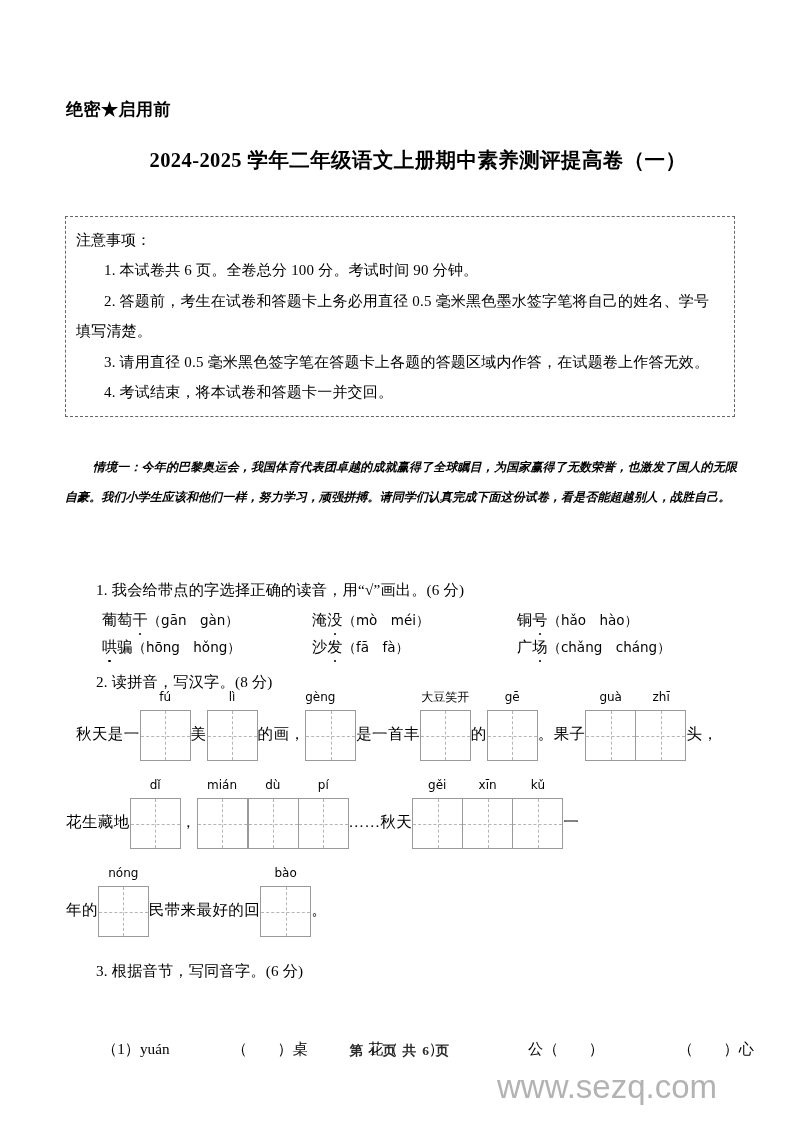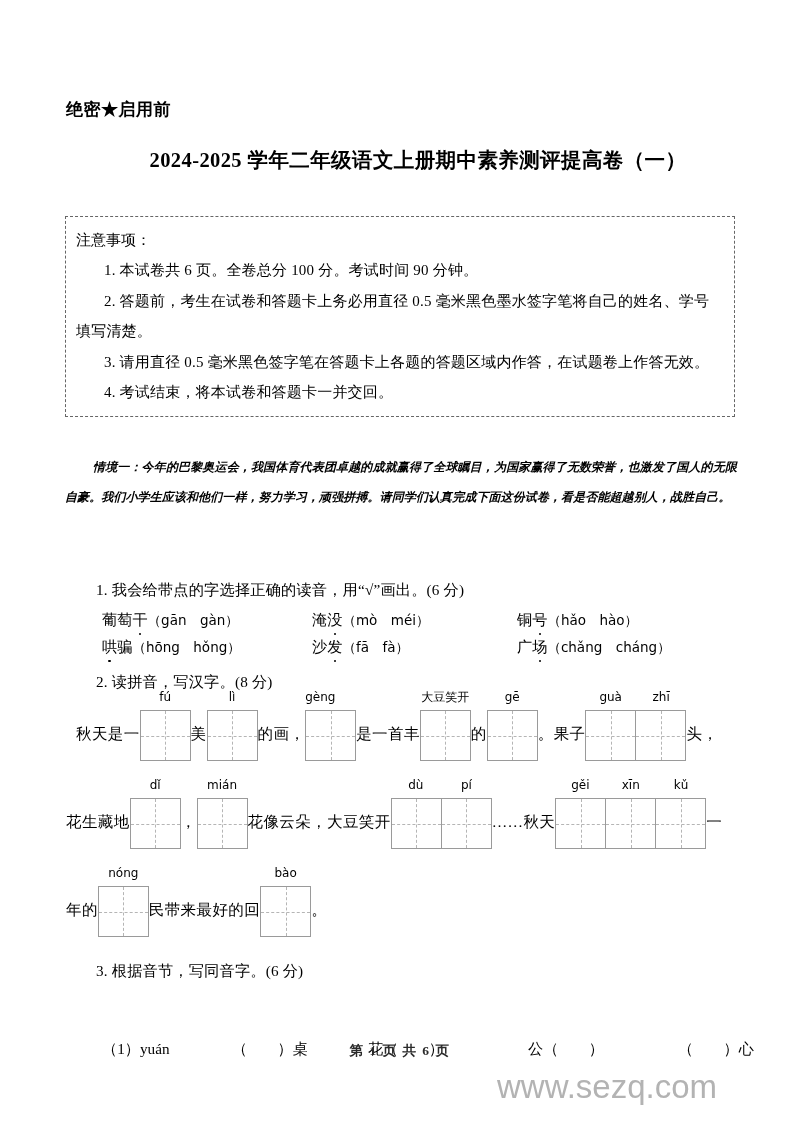--- a/index.html
+++ b/index.html
@@ -321,21 +321,20 @@
       </span>
       <span class="tl-text">，</span>
       <span class="grid-wrap">
         <span class="py" style="display: flex;">
           <span style="flex: 1 1 0%; text-align: center;">mián</span>
         </span>
         <span class="grid-group">
           <span class="grid-cell"></span>
         </span>
       </span>
-      <span class="tl-text">花像云朵，大豆笑开</span>
       <span class="grid-wrap">
         <span class="py" style="display: flex; align-items: flex-end;">
           <span style="flex: 1 1 0%; text-align: center;">dù</span>
           <span style="flex: 1 1 0%; text-align: center;">pí</span>
         </span>
         <span class="grid-group">
           <span class="grid-cell"></span>
           <span class="grid-cell"></span>
         </span>
       </span>

